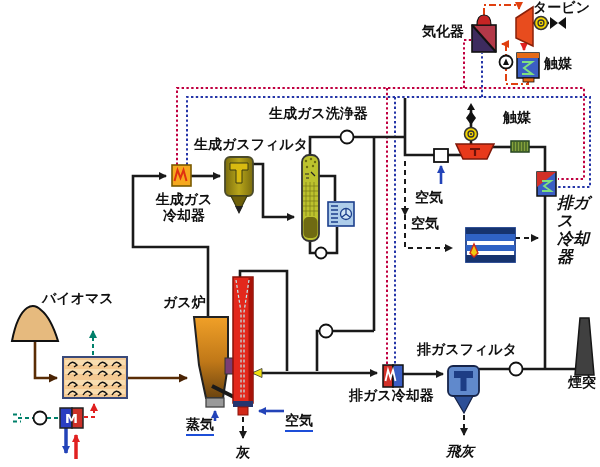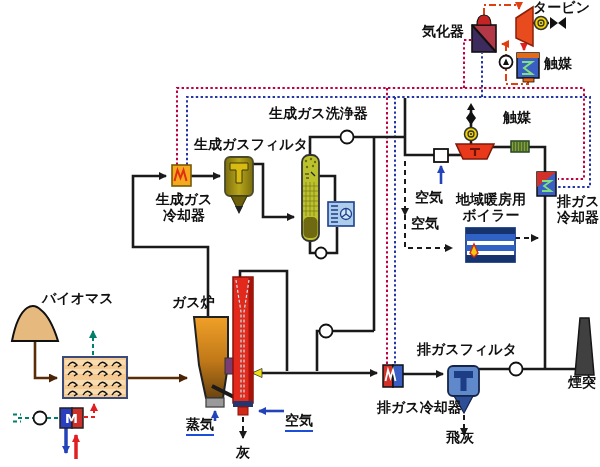--- a/index.html
+++ b/index.html
@@ -3,21 +3,21 @@
 <meta charset="utf-8">
 <style>
   html,body{margin:0;padding:0;background:#fff;}
   #stage{position:relative;width:600px;height:467px;background:#fff;overflow:hidden;
          font-family:"DejaVu Sans","Liberation Sans",sans-serif;}
   #wires{position:absolute;left:0;top:0;z-index:1;}
   .lbl{position:absolute;z-index:2;font-weight:bold;font-size:14px;color:#101010;
        line-height:1.12;white-space:pre-line;letter-spacing:0px;}
   .ctr{text-align:center;}
   .u{border-bottom:2px solid #1d4ed8;padding-bottom:1px;}
-  .sm{font-size:14px;}
+  .sm{font-size:16px;font-style:italic;}
 </style>
 </head>
 <body>
 
 <div id="stage">
 
 <svg id="wires" width="600" height="467" viewBox="0 0 600 467">
   <defs>
     <marker id="ab" markerWidth="9" markerHeight="9" refX="7" refY="4" orient="auto" markerUnits="userSpaceOnUse">
           <path d="M0,0 L8,4 L0,8 z" fill="#1a1a1a"></path>
@@ -276,26 +276,24 @@
 <div class="lbl ctr" style="left:152px;top:192px;width:64px;">生成ガス
 冷却器</div>
 <div class="lbl" style="left:269px;top:106px;">生成ガス洗浄器</div>
 <div class="lbl" style="left:194px;top:137px;">生成ガスフィルタ</div>
 <div class="lbl" style="left:422px;top:24px;text-align:center;">気化器</div>
 <div class="lbl" style="left:533px;top:0;">タービン</div>
 <div class="lbl" style="left:544px;top:56px;">触媒</div>
 <div class="lbl" style="left:503px;top:110px;">触媒</div>
 <div class="lbl" style="left:415px;top:190px;">空気</div>
 <div class="lbl" style="left:411px;top:216px;">空気</div>
-<div class="lbl ctr" style="left:452px;top:192px;width:78px;">地域暖房用
-ボイラー</div>
 <div class="lbl sm" style="left:557px;top:194px;">排ガス
 冷却器</div>
-<div class="lbl" style="left:172px;top:295px;">ガス炉</div>
+<div class="lbl" style="left:163px;top:295px;">ガス炉</div>
 <div class="lbl u" style="left:186px;top:417px;">蒸気</div>
 <div class="lbl" style="left:236px;top:445px;">灰</div>
 <div class="lbl u" style="left:285px;top:413px;">空気</div>
-<div class="lbl" style="left:349px;top:400px;margin-left:28px;">排ガス冷却器</div>
+<div class="lbl" style="left:349px;top:388px;">排ガス冷却器</div>
 <div class="lbl" style="left:417px;top:342px;">排ガスフィルタ</div>
-<div class="lbl" style="left:446px;top:430px;">飛灰</div>
+<div class="lbl" style="left:446px;top:444px;font-style:italic;">飛灰</div>
 <div class="lbl" style="left:568px;top:375px;">煙突</div>
 
 </div>
 
 </body></html>

